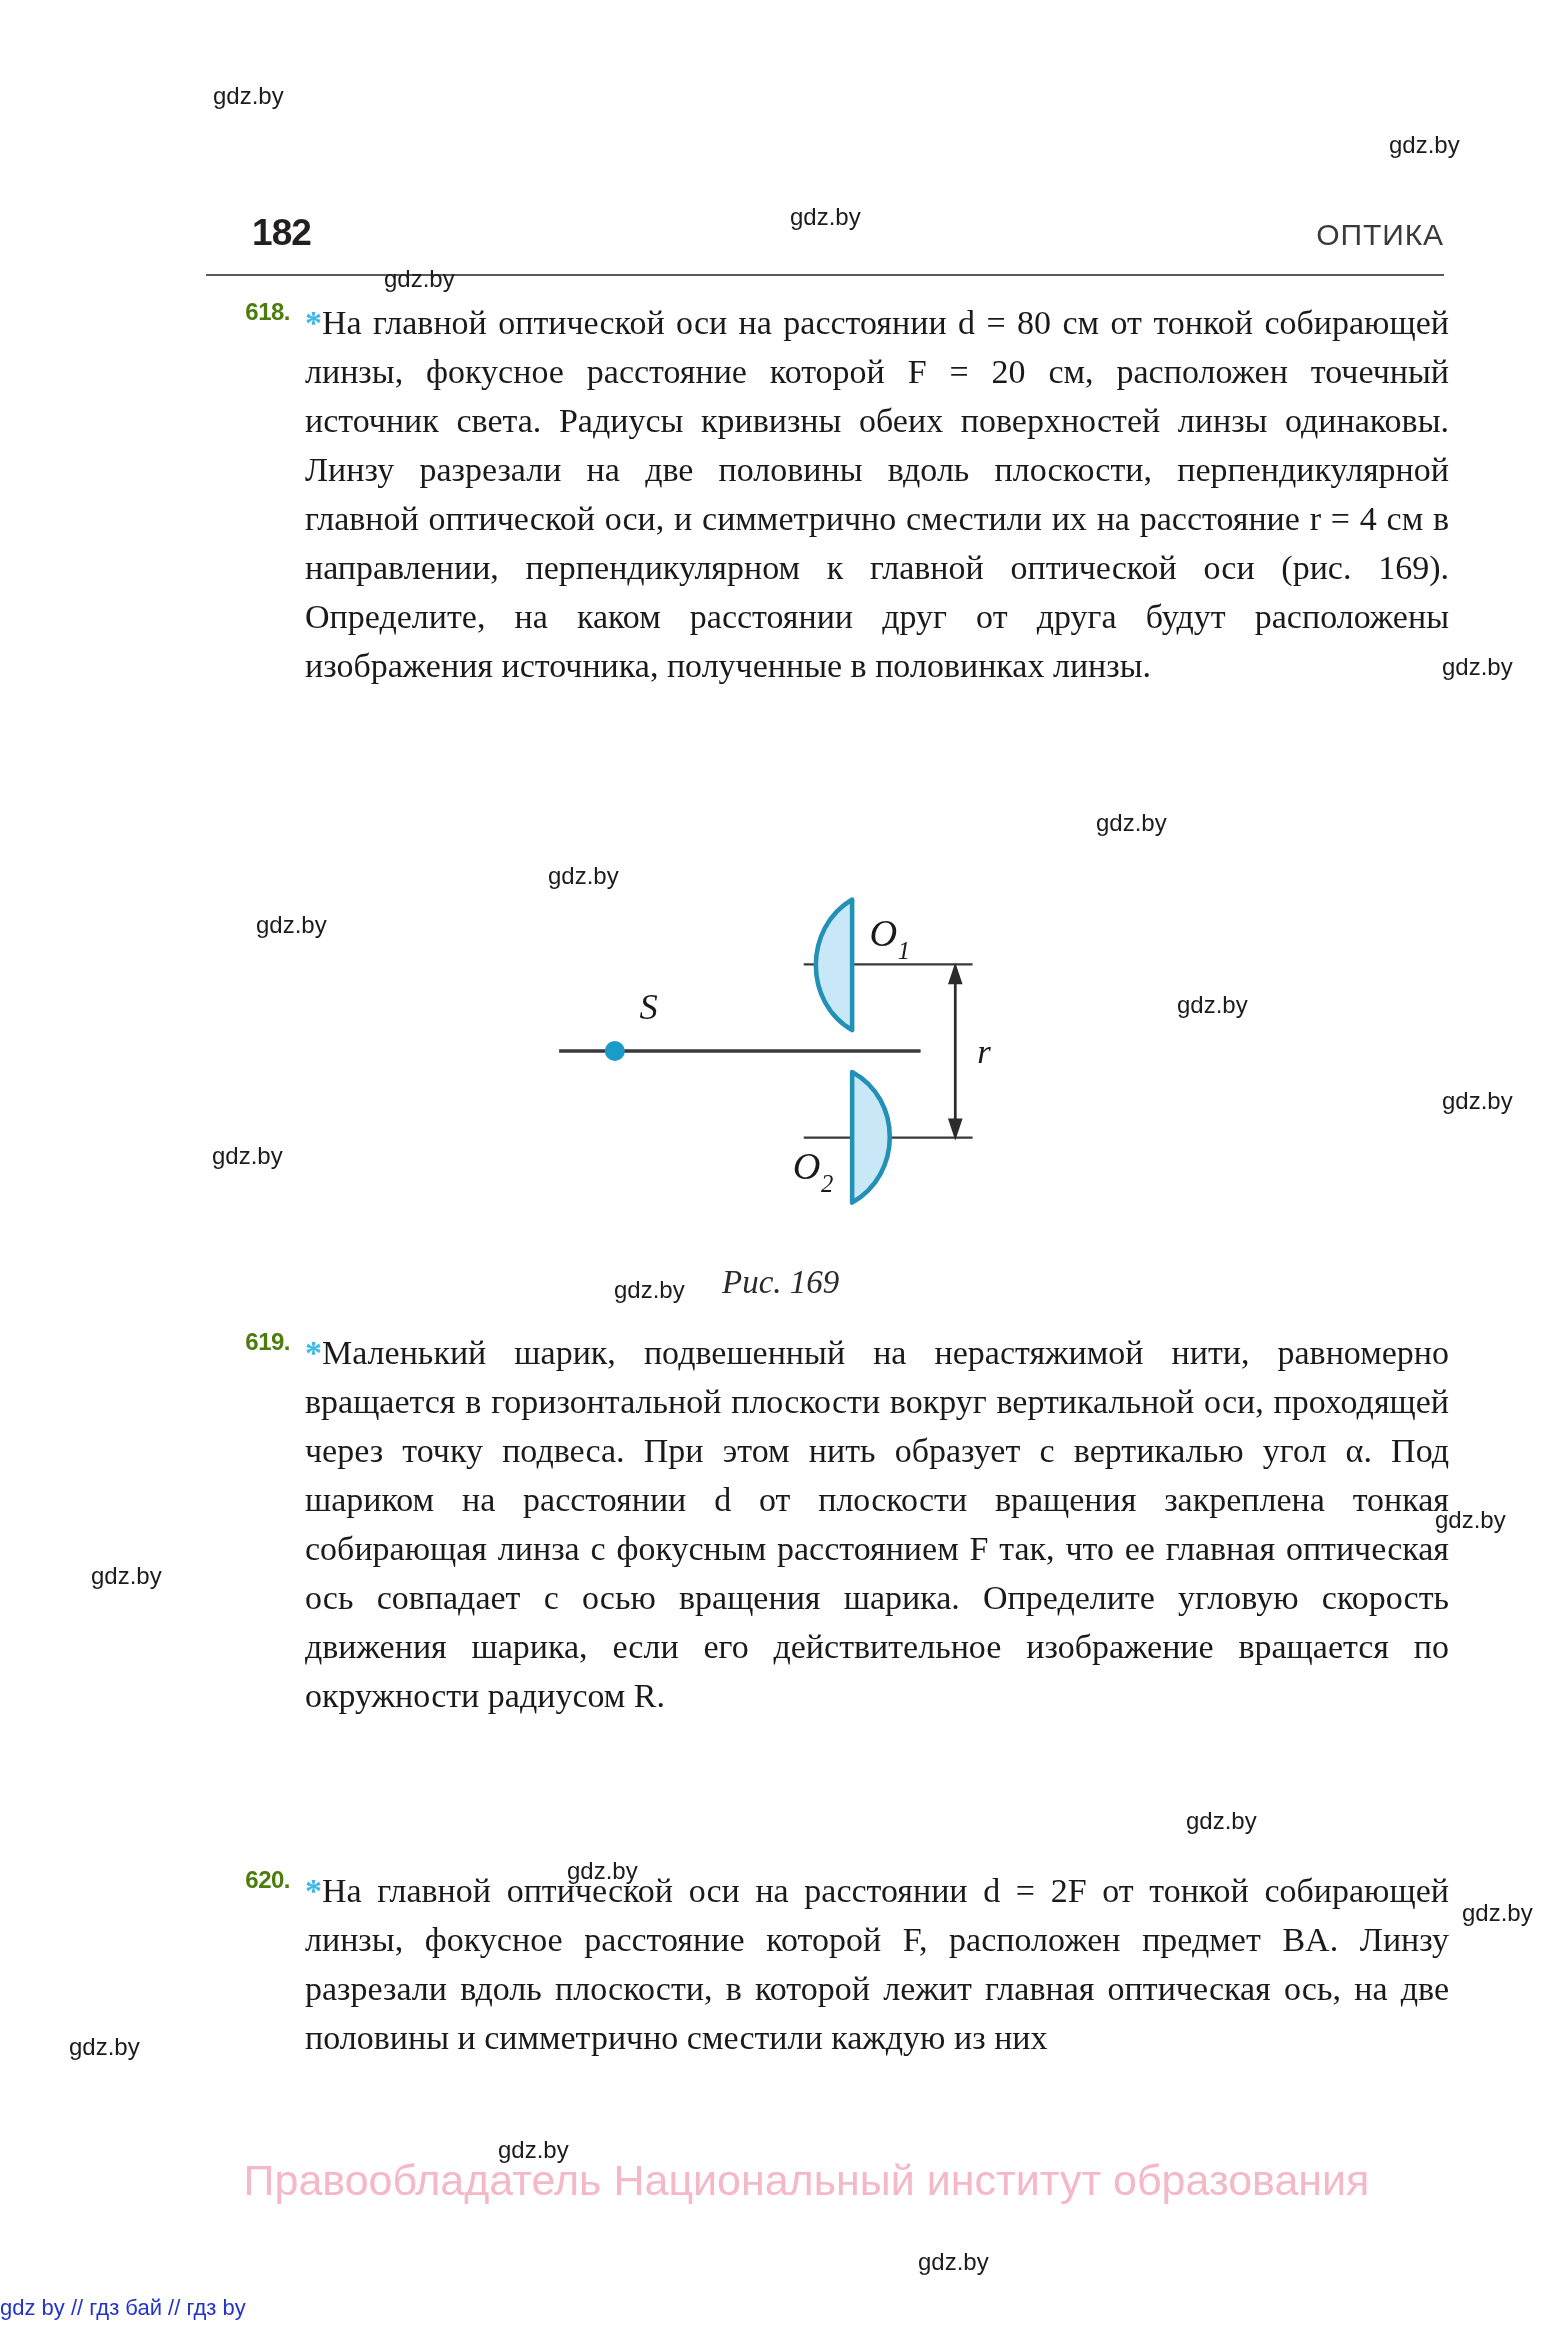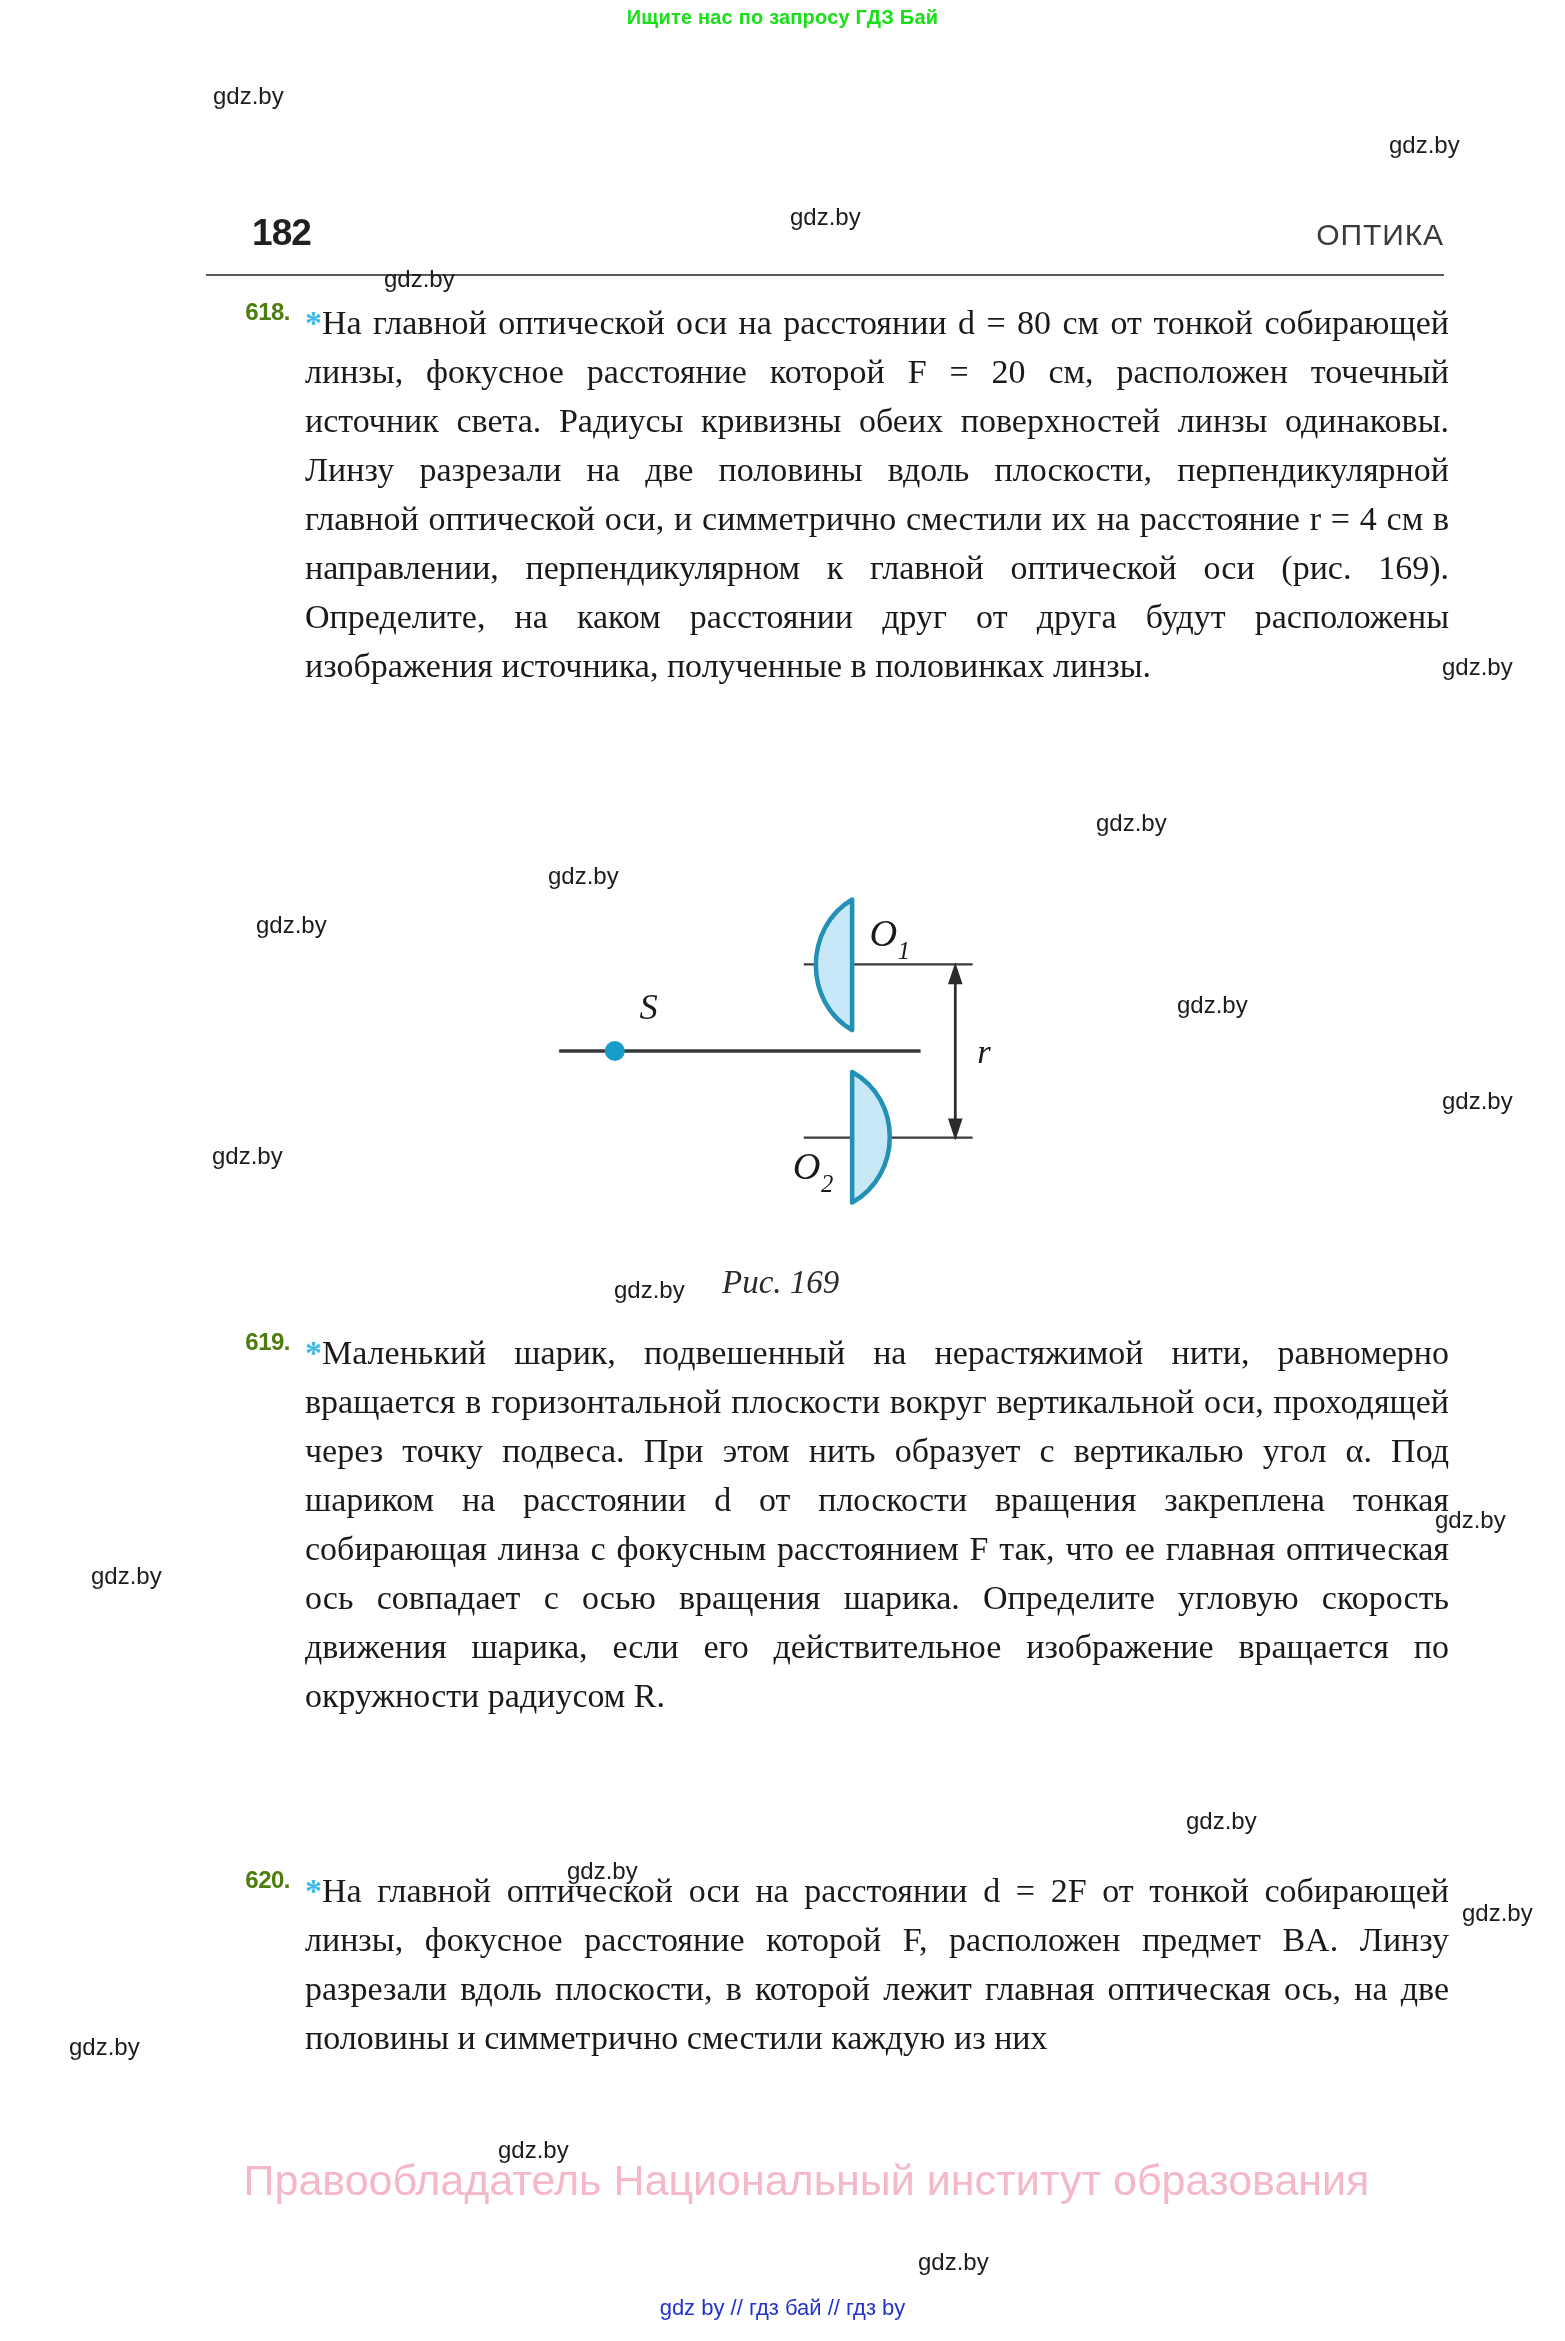--- a/index.html
+++ b/index.html
@@ -137,33 +137,31 @@
     font-size: 43px;
     color: #f4b8c6;
     white-space: nowrap;
     margin-left: 16px;
   }
   .footer-link {
     position: absolute;
     left: 0;
     top: 2295px;
     width: 1565px;
-    text-align: center;
     font-family: "Liberation Sans", sans-serif;
     font-size: 22px;
     color: #2233cc;
     white-space: nowrap;
   }
 </style>
 </head>
 <body>
 
 <div id="page">
 
-  <div class="top-banner">Ищите нас по запросу ГДЗ Бай</div>
 
   <div class="head-row">
     <span class="page-number">182</span>
     <span class="head-title">ОПТИКА</span>
   </div>
   <div class="head-rule"></div>
 
   <div class="problem" style="top:298px;">
     <span class="pnum">618.</span>
     <div class="ptext"><span class="star">*</span><span>На главной оптической оси на расстоянии d = 80 см от тонкой собирающей линзы, фокусное расстояние которой F = 20 см, расположен точечный источник света. Радиусы кривизны обеих поверхностей линзы одинаковы. Линзу разрезали на две половины вдоль плоскости, перпендикулярной главной оптической оси, и симметрично сместили их на расстояние r = 4 см в направлении, перпендикулярном к главной оптической оси (рис. 169). Определите, на каком расстоянии друг от друга будут расположены изображения источника, полученные в половинках линзы.</span></div>

